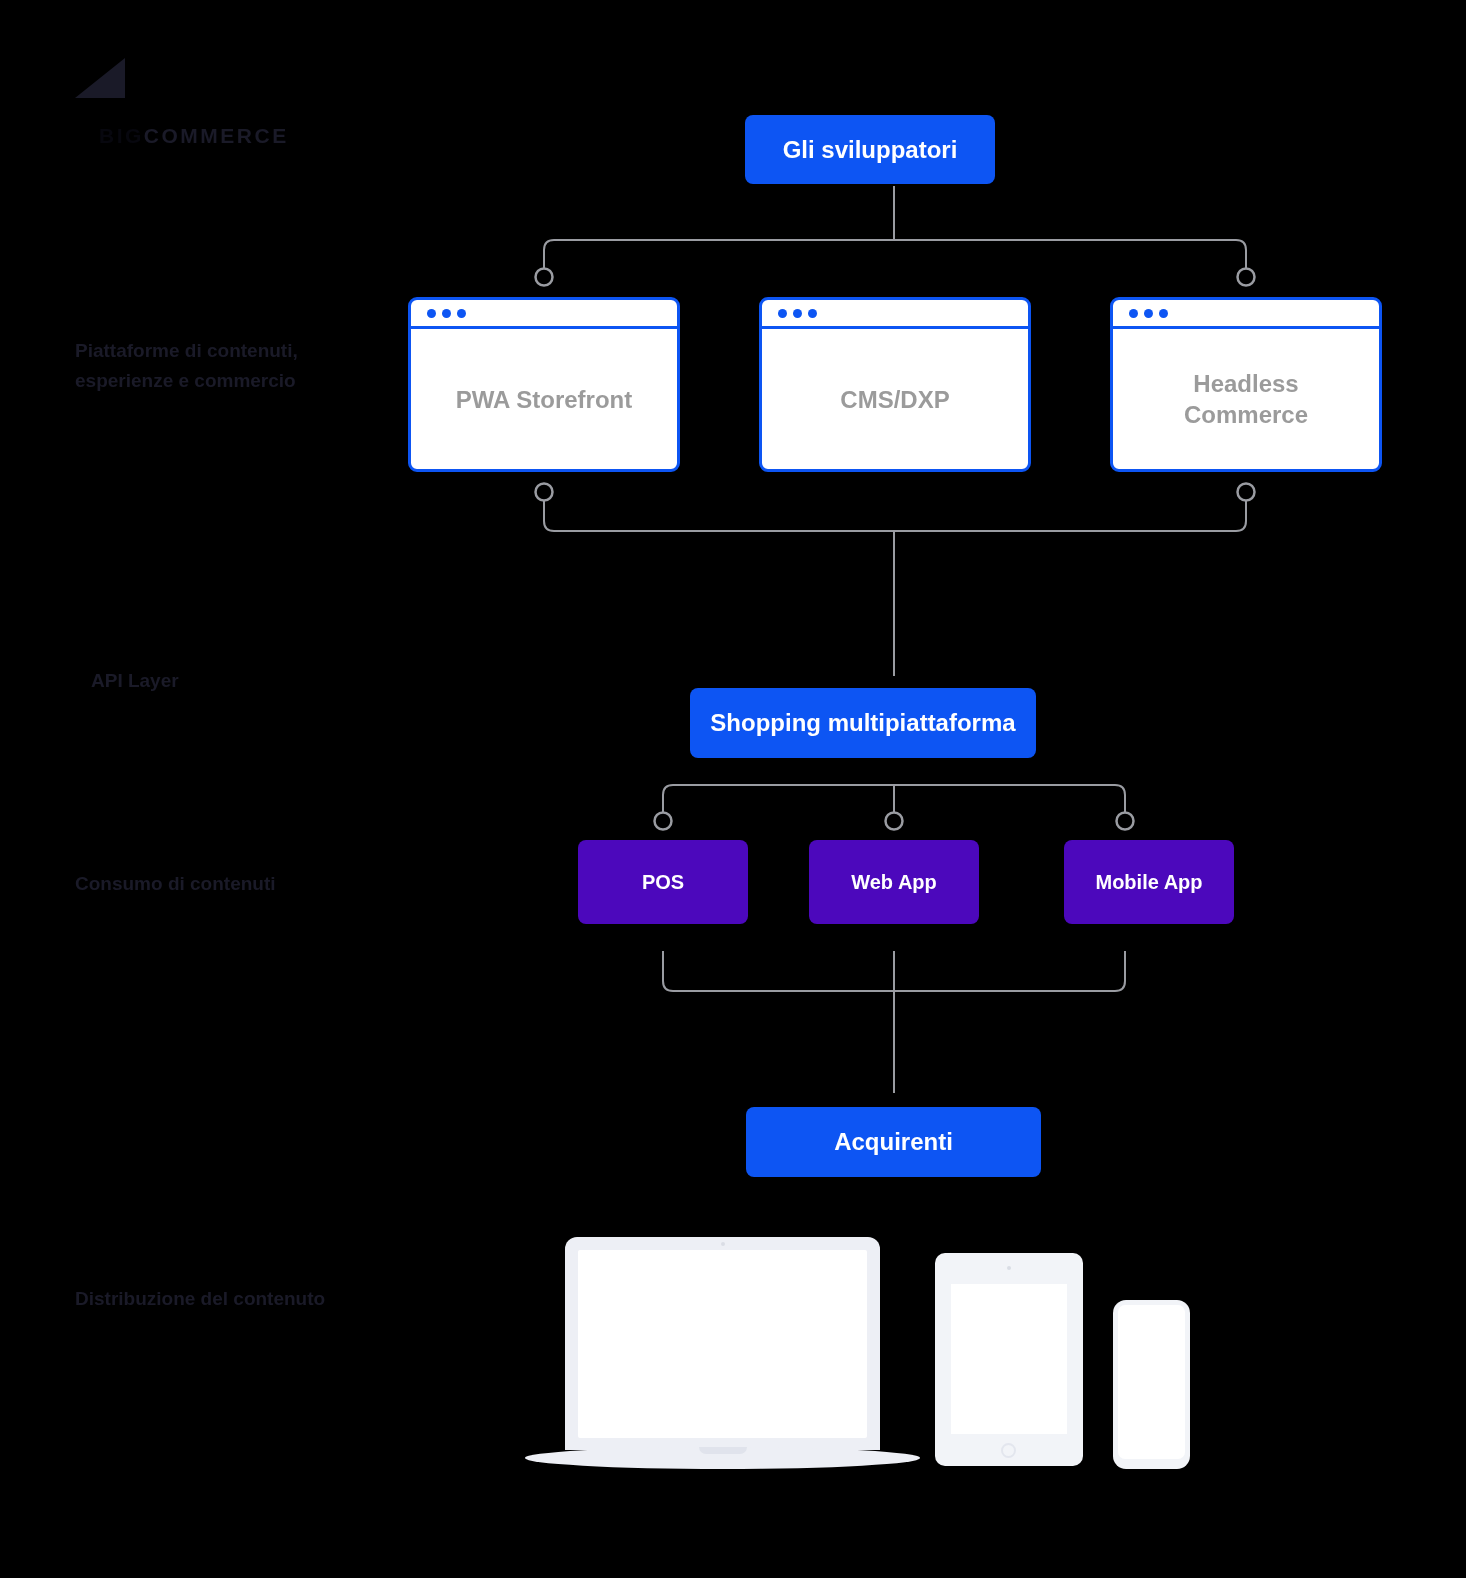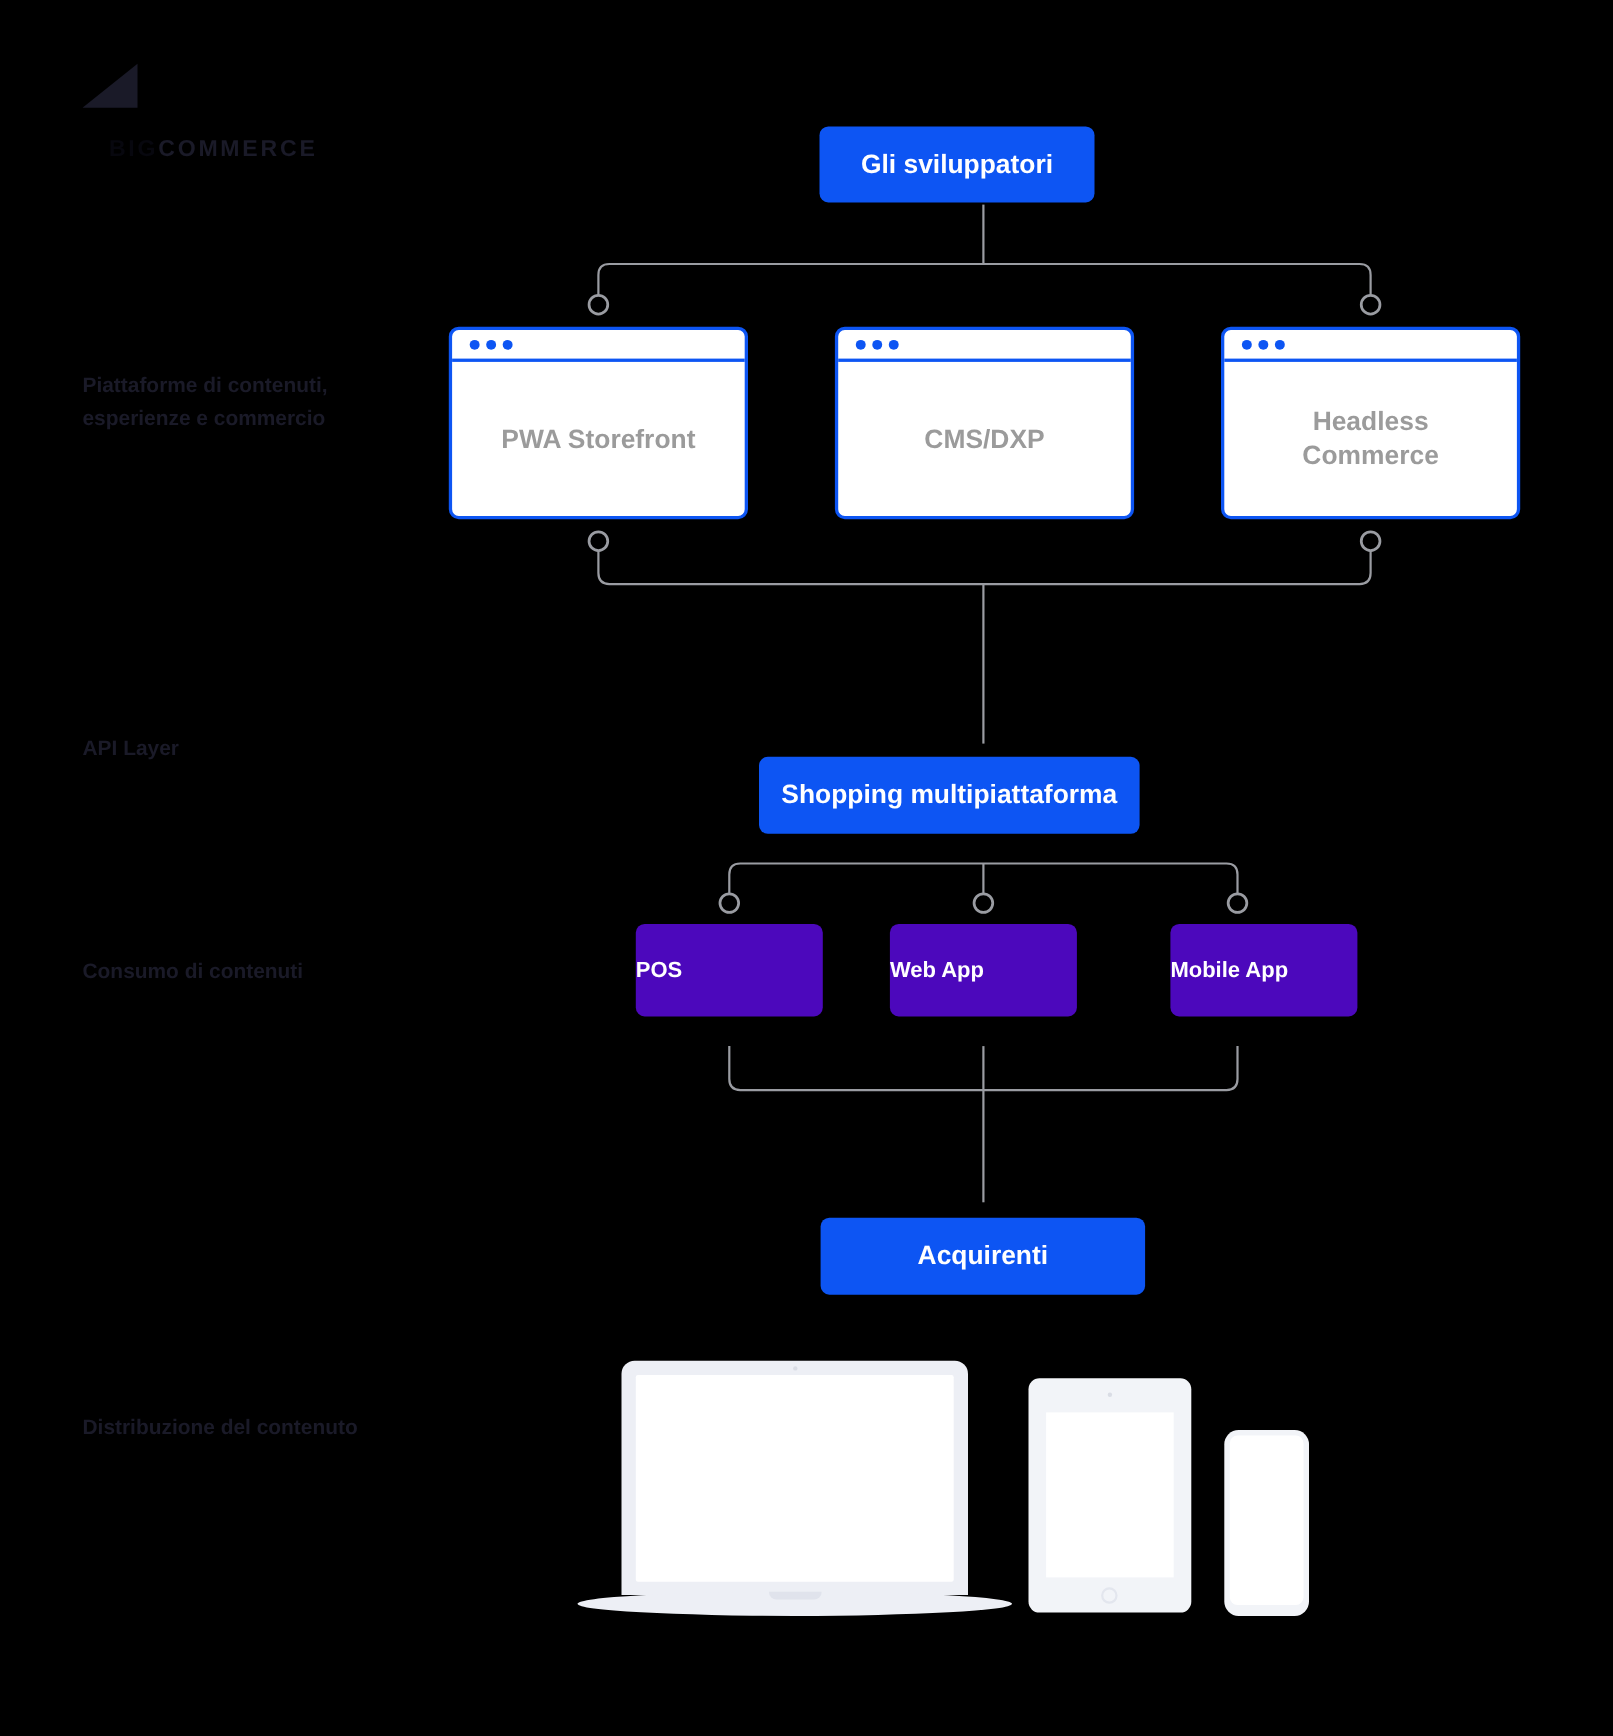--- a/index.html
+++ b/index.html
@@ -14,21 +14,21 @@
   
   .logo{position:absolute;left:75px;top:52px;width:260px;height:52px;}
   .logo svg{position:absolute;left:0;top:0;}
   .logo-text{position:absolute;left:24px;top:24px;font-size:21px;font-weight:700;
     letter-spacing:2.5px;color:var(--label);white-space:nowrap;margin-top:48px;}
   .logo-text .big{color:#07070e;}
   
   .side-label{position:absolute;left:75px;color:var(--label);font-size:19px;
     font-weight:700;line-height:30px;}
   .lbl-platforms{top:336px;width:300px;}
-  .lbl-api{top:666px;}
+  .lbl-api{top:666px;margin-left:16px;}
   .lbl-consumption{top:869px;}
   .lbl-distribution{top:1284px;width:260px;}
   
   .blue-node{position:absolute;background:var(--blue);border-radius:8px;
     display:flex;align-items:center;justify-content:center;color:#fff;
     font-size:24px;font-weight:700;}
   .node-developers{left:745px;top:103px;width:250px;height:69px;margin-top:12px;}
   .node-shopping{left:690px;top:688px;width:346px;height:70px;}
   .node-buyers{left:746px;top:1107px;width:295px;height:70px;}
   
@@ -39,21 +39,21 @@
   .browser .dot{width:9px;height:9px;border-radius:50%;background:var(--blue);
     margin-right:6px;}
   .browser .content{position:absolute;left:0;right:0;top:29px;bottom:0;
     display:flex;align-items:center;justify-content:center;text-align:center;}
   .browser .wtitle{max-width:200px;color:var(--muted);font-size:24px;
     font-weight:700;line-height:31px;}
   .win-1{left:408px;} .win-2{left:759px;} .win-3{left:1110px;}
   
   .purple-node{position:absolute;top:840px;width:170px;height:84px;
     background:var(--purple);border-radius:8px;display:flex;align-items:center;
-    justify-content:flex-start;color:#fff;font-size:20px;font-weight:700;}
+    justify-content:center;color:#fff;font-size:20px;font-weight:700;}
   .ch-1{left:578px;} .ch-2{left:809px;} .ch-3{left:1064px;}
   
   .connectors{position:absolute;left:0;top:0;}
   .connectors path{fill:none;stroke:var(--line);stroke-width:2;}
   .connectors circle{fill:var(--bg);stroke:var(--line);stroke-width:2.5;}
   
   .laptop-lid{position:absolute;left:565px;top:1237px;width:315px;height:213px;
     background:var(--device);border-radius:12px 12px 0 0;}
   .laptop-screen{position:absolute;left:13px;top:13px;width:289px;height:188px;
     background:var(--screen);border-radius:2px;}

